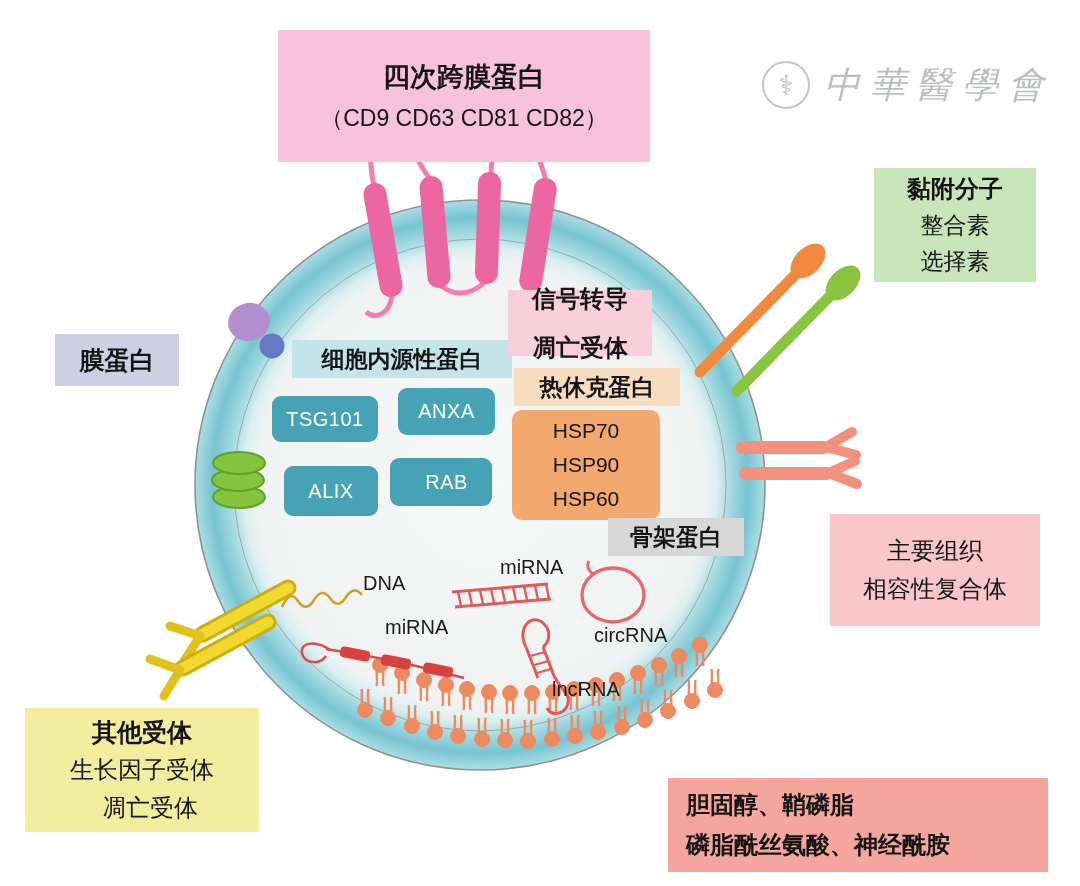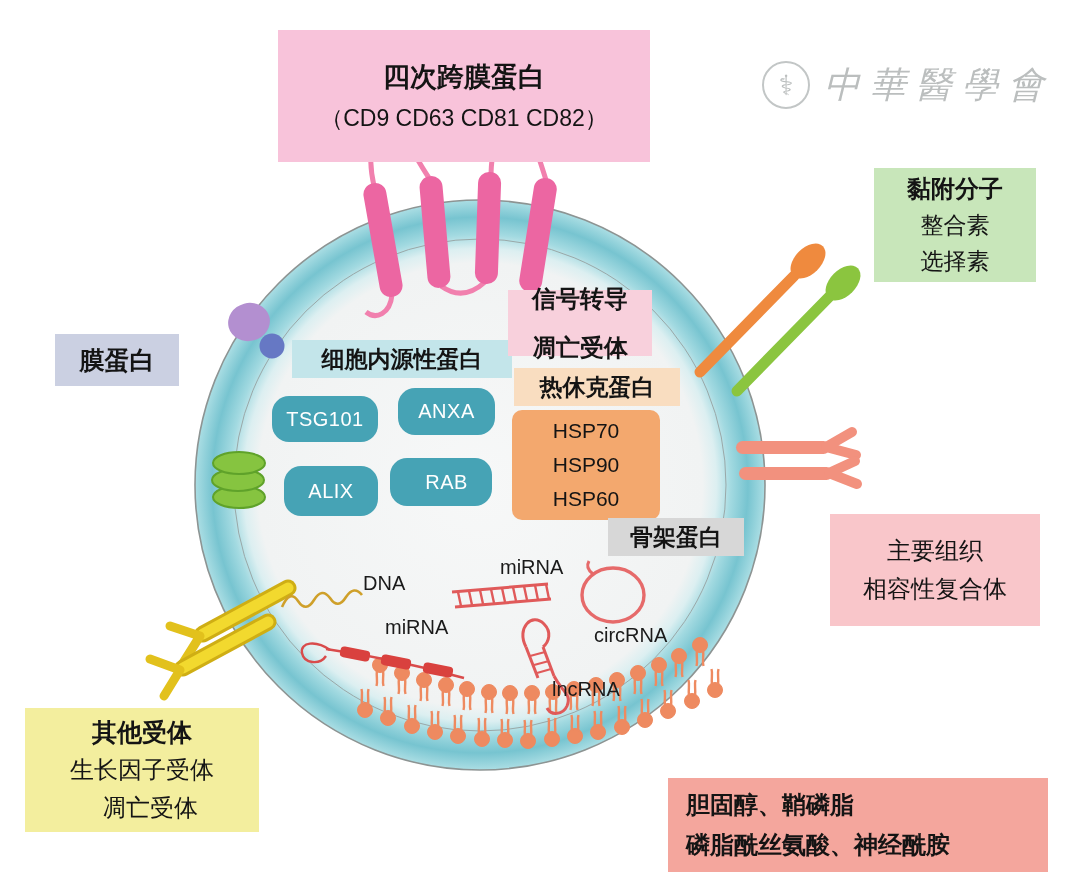--- a/index.html
+++ b/index.html
@@ -21,21 +21,21 @@
   .teal-header{background:#c3e5ea;}
   .signal-bg{background:#f8d0dc;}
   .hsp-header-bg{background:#f9ddc0;}
   .hsp-box-bg{background:#f3a86e;border-radius:10px;}
   .gray-label{background:#d7d7d7;}
   .mhc-bg{background:#f9c6ca;}
   .yellow-box{background:#f3ee9e;}
   .salmon-box{background:#f4a69d;}
   .pill{
     position:absolute;display:flex;align-items:center;justify-content:center;
-    background:#46a3b5;color:#ffffff;border-radius:17px;font-size:20px;letter-spacing:.5px;
+    background:#46a3b5;color:#ffffff;border-radius:9px;font-size:20px;letter-spacing:.5px;
   }
   .txt{position:absolute;font-size:20px;color:#1a1a1a;}
   .logo{position:absolute;display:flex;align-items:center;gap:14px;color:#b4b8b8;opacity:.9;}
   .emblem{
     width:44px;height:44px;border:2.5px solid #bcc0c0;border-radius:50%;
     display:flex;align-items:center;justify-content:center;font-size:28px;flex:0 0 auto;
   }
   .logo-text{
     font-family:"Liberation Serif","DejaVu Serif",serif;font-style:italic;
     font-size:36px;letter-spacing:10px;white-space:nowrap;

